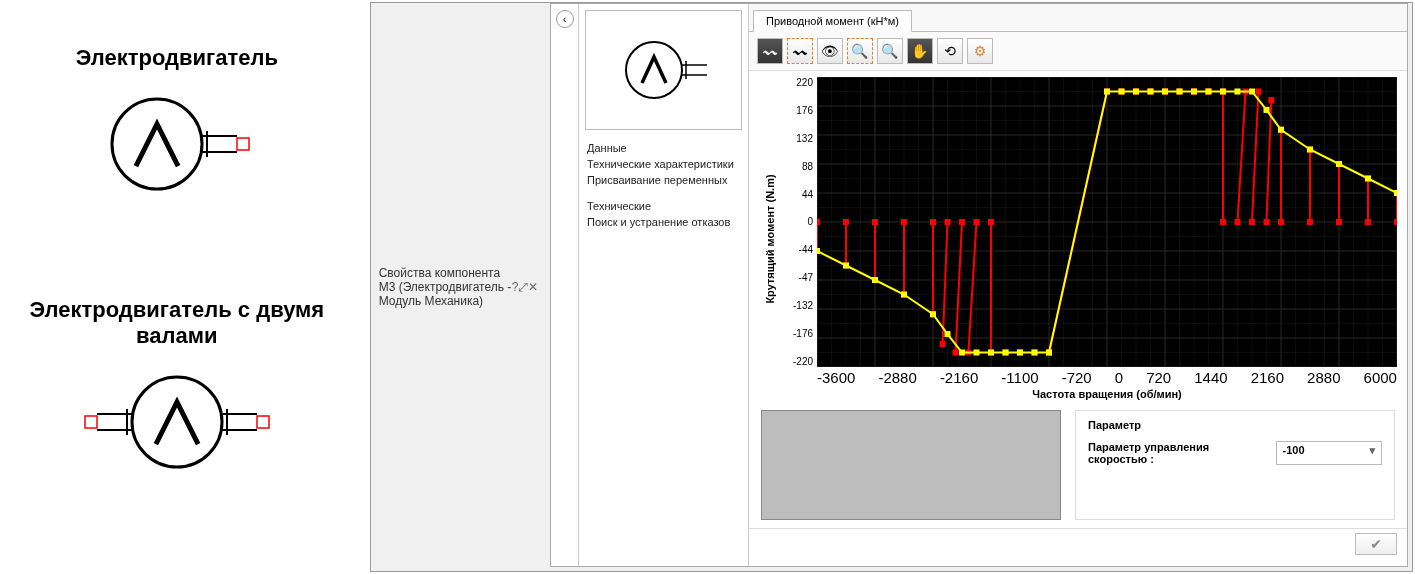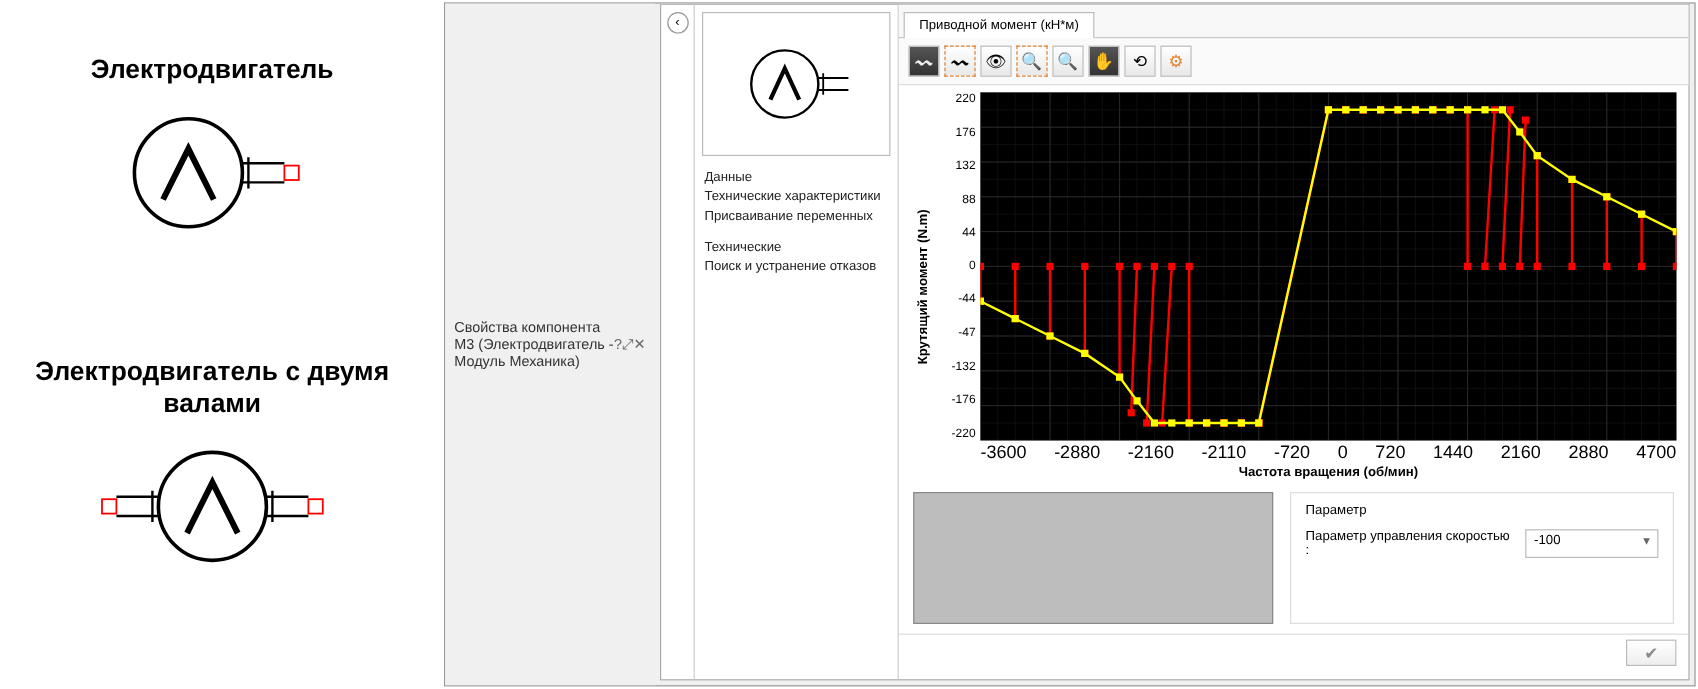--- a/index.html
+++ b/index.html
@@ -142,20 +142,21 @@
     height: 290px;
     position: relative;
   }
   .plot svg { position: absolute; inset: 0; }
   .xtick-row { display: flex; justify-content: space-between; font-size: 15px; width: 580px; margin-top: 2px; }
   .xlabel { text-align: center; font-size: 11px; font-weight: bold; margin-top: 2px; width: 580px; }
   .bottom-row {
     display: flex;
     padding: 8px 12px;
     gap: 14px;
+    font-weight: bold;
   }
   .gray-box {
     width: 300px; height: 110px;
     background: #bdbdbd;
     border: 1px solid #888;
   }
   .param-box {
     flex: 1;
     border: 1px solid #ddd;
     padding: 8px 12px;
@@ -516,28 +517,28 @@
                 <rect x="490" y="69.5" width="6" height="6" fill="#ffff00"></rect>
                 <rect x="519" y="84" width="6" height="6" fill="#ffff00"></rect>
                 <rect x="548" y="98.5" width="6" height="6" fill="#ffff00"></rect>
                 <rect x="577" y="113" width="6" height="6" fill="#ffff00"></rect>
               </svg>
           </div>
           <div class="xtick-row" id="xticks">
               <span>-3600</span>
               <span>-2880</span>
               <span>-2160</span>
-              <span>-2110</span>
+              <span>-1100</span>
               <span>-720</span>
               <span>0</span>
               <span>720</span>
               <span>1440</span>
               <span>2160</span>
               <span>2880</span>
-              <span>4700</span>
+              <span>6000</span>
             </div>
           <div class="xlabel">Частота вращения (об/мин)</div>
         </div>
       </div>
 
       <div class="bottom-row">
         <div class="gray-box"></div>
         <div class="param-box">
           <div class="param-title">Параметр</div>
           <div class="param-row">

